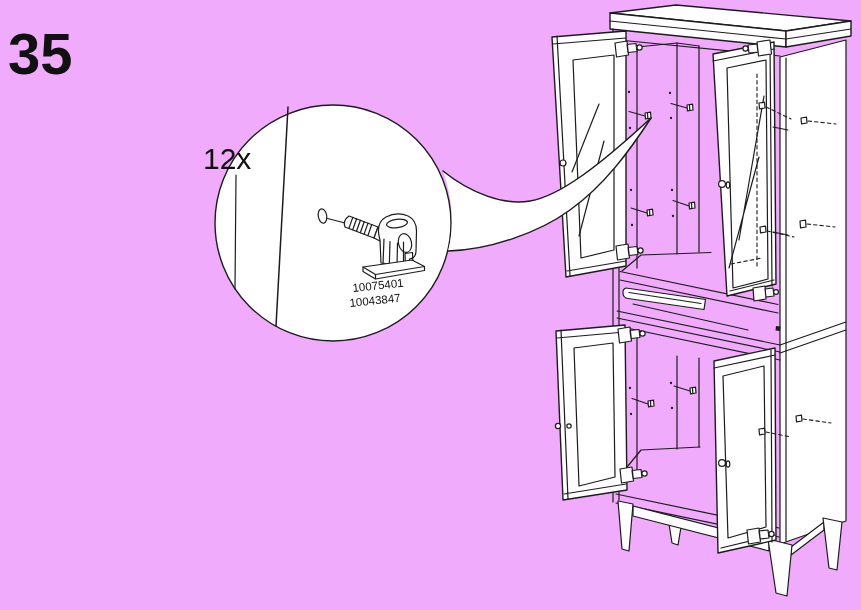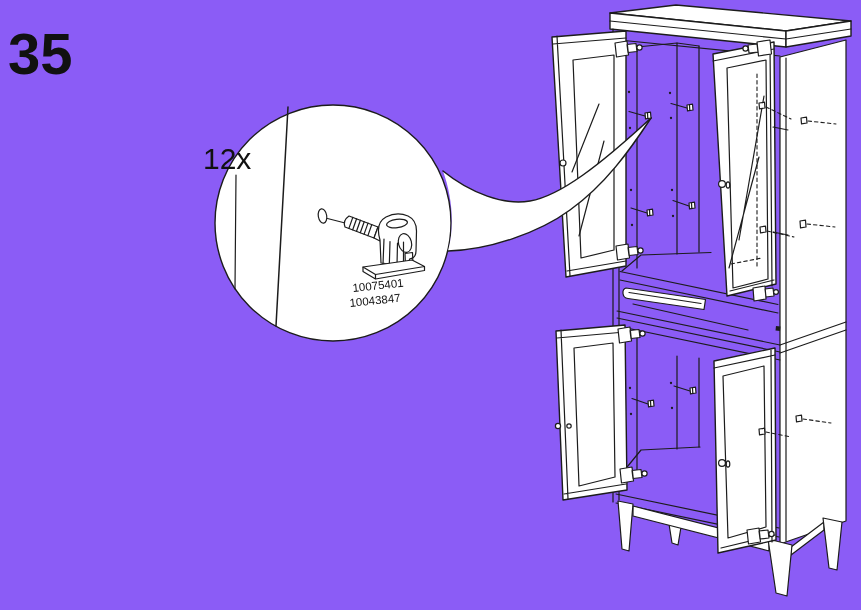--- a/index.html
+++ b/index.html
@@ -1,17 +1,17 @@
 <!DOCTYPE html>
 <html><head>
 <meta charset="utf-8">
 <title>Assembly Instruction Step</title>
 <style>
   html,body{margin:0;padding:0;background:#ffffff;}
-  .canvas{position:relative;width:861px;height:610px;background:#8b5cf6;overflow:hidden;
+  .canvas{position:relative;width:861px;height:610px;background:#f0abfc;overflow:hidden;
           font-family:"Liberation Sans",sans-serif;}
   svg{position:absolute;left:0;top:0;}
   .ln{fill:none;stroke:#1c1c1c;stroke-width:1.2;stroke-linecap:round;stroke-linejoin:round;}
   .ln2{fill:none;stroke:#1c1c1c;stroke-width:1.5;stroke-linecap:round;stroke-linejoin:round;}
   .fw{fill:#ffffff;stroke:#1c1c1c;stroke-width:1.2;stroke-linejoin:round;}
   .fw2{fill:#ffffff;stroke:#1c1c1c;stroke-width:1.4;stroke-linejoin:round;}
   .fill-only{fill:#ffffff;stroke:none;}
   .dash{fill:none;stroke:#1c1c1c;stroke-width:1.1;stroke-dasharray:3.5 3;stroke-linecap:round;}
   .dot{fill:#1c1c1c;stroke:none;}
   .step-number{font-size:58px;font-weight:700;fill:#111111;}

